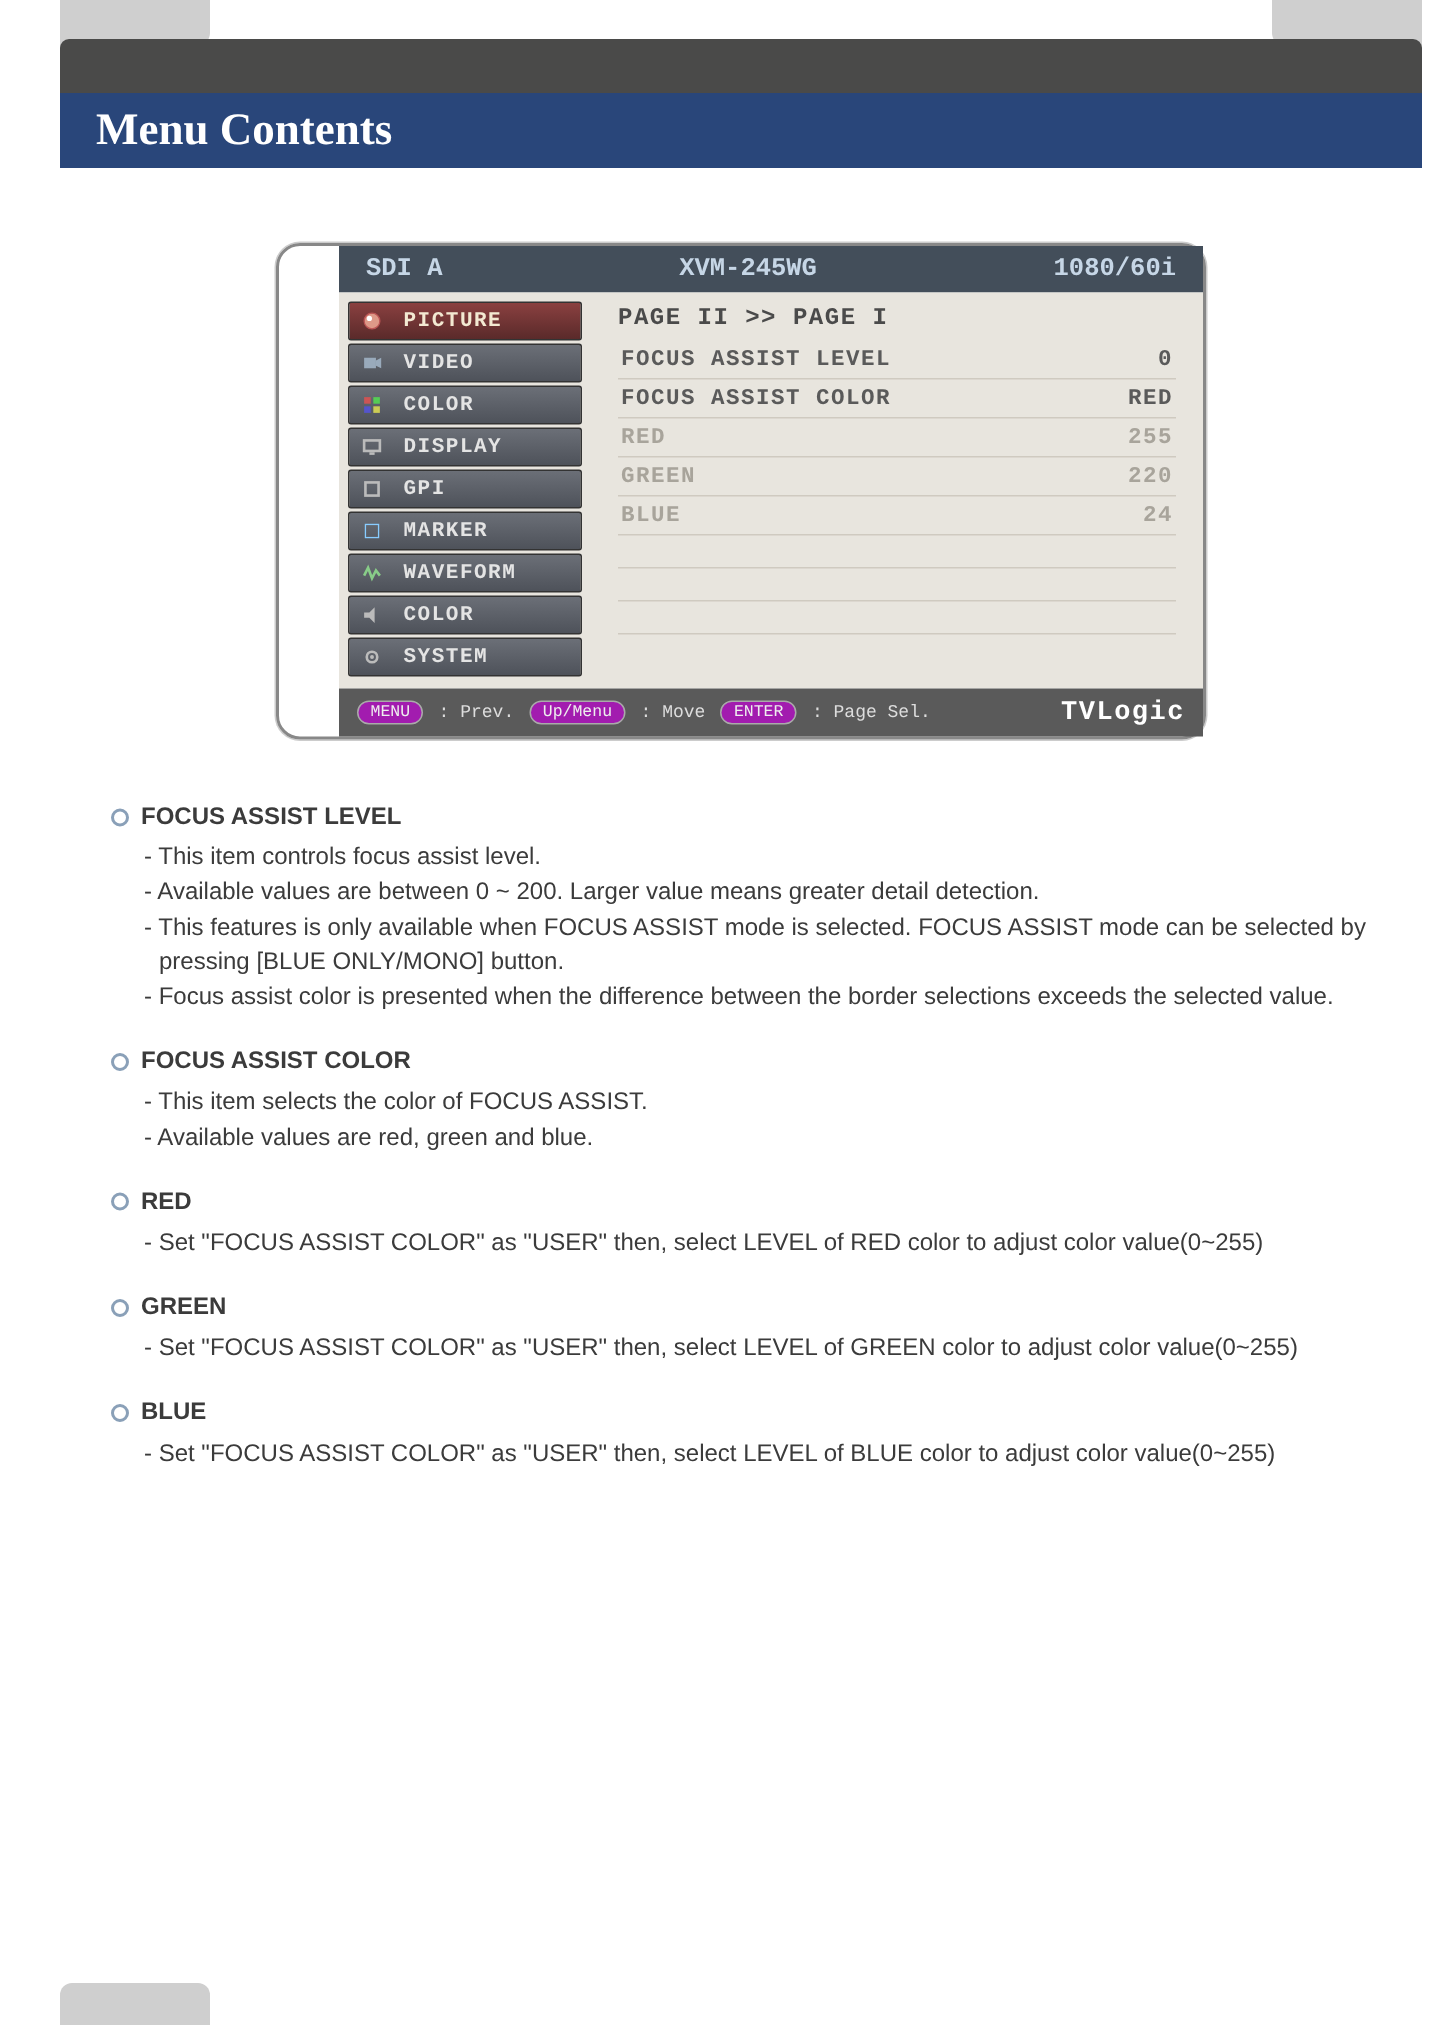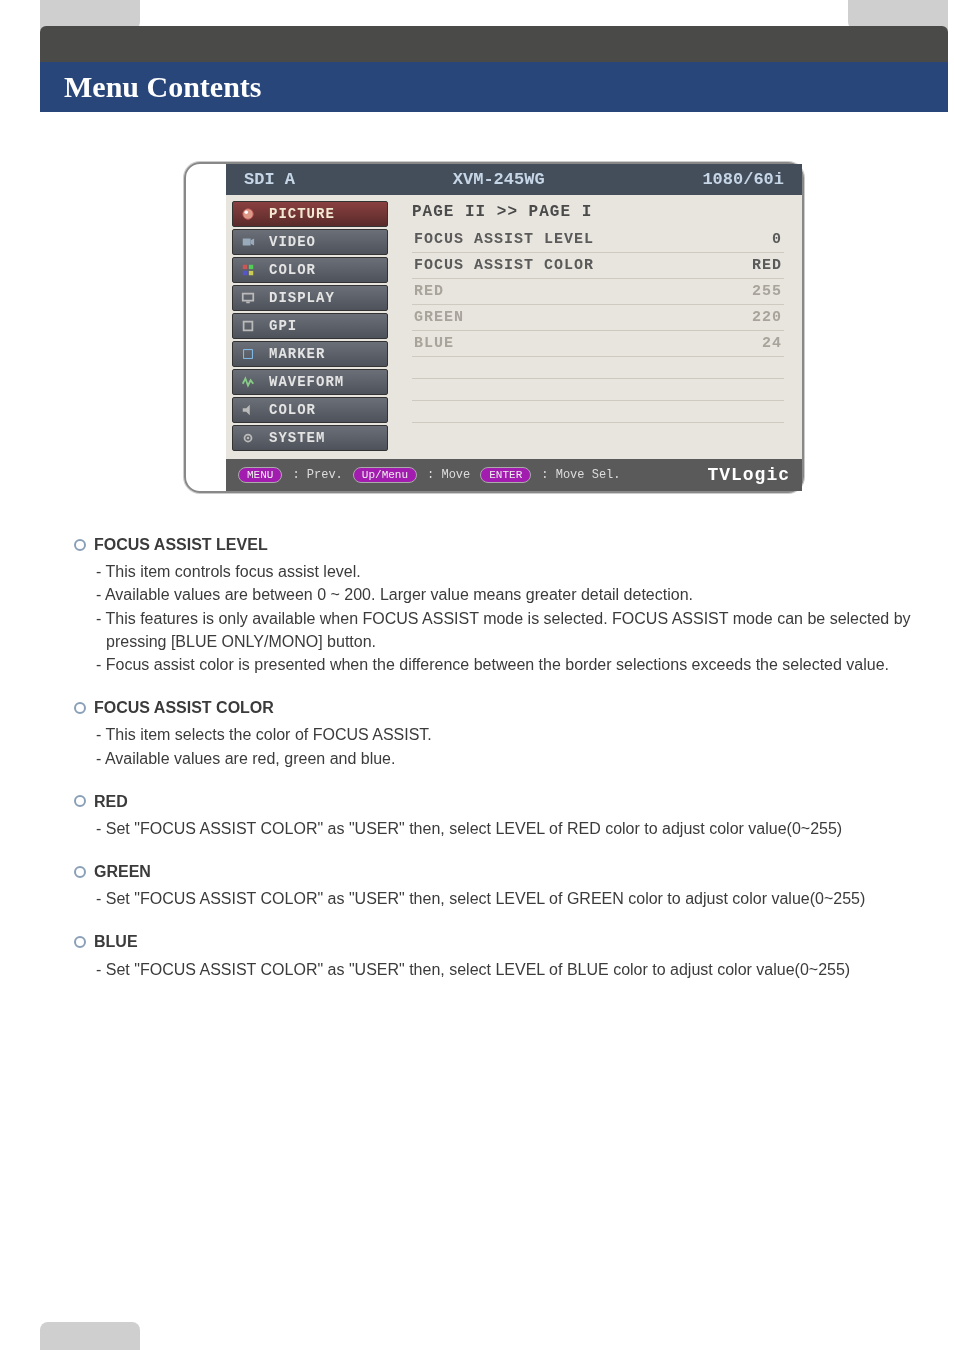--- a/index.html
+++ b/index.html
@@ -319,21 +319,21 @@
           <div class="row blank"></div>
           <div class="row blank"></div>
         </div>
       </div>
       <div class="osd-foot">
         <span class="pill">MENU</span>
         <span class="lbl">: Prev.</span>
         <span class="pill">Up/Menu</span>
         <span class="lbl">: Move</span>
         <span class="pill">ENTER</span>
-        <span class="lbl">: Move Sel.</span>
+        <span class="lbl">: Page Sel.</span>
         <span class="brand">TVLogic</span>
       </div>
     </div>
 
     <div class="sections">
 
       <div class="sec">
         <div class="sec-head">
           <span class="ring"></span>
           <span>FOCUS ASSIST LEVEL</span>

